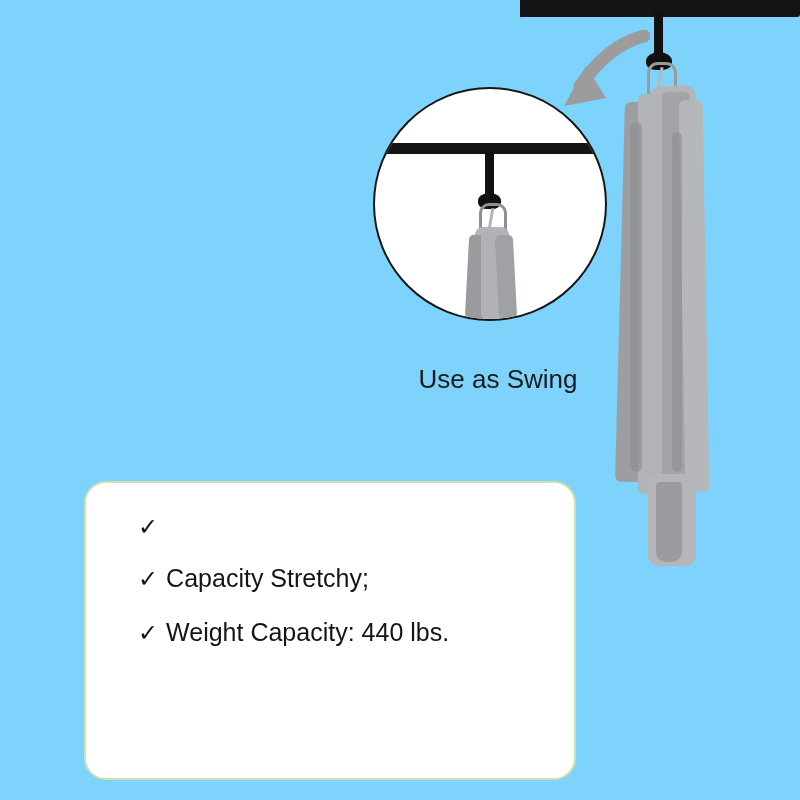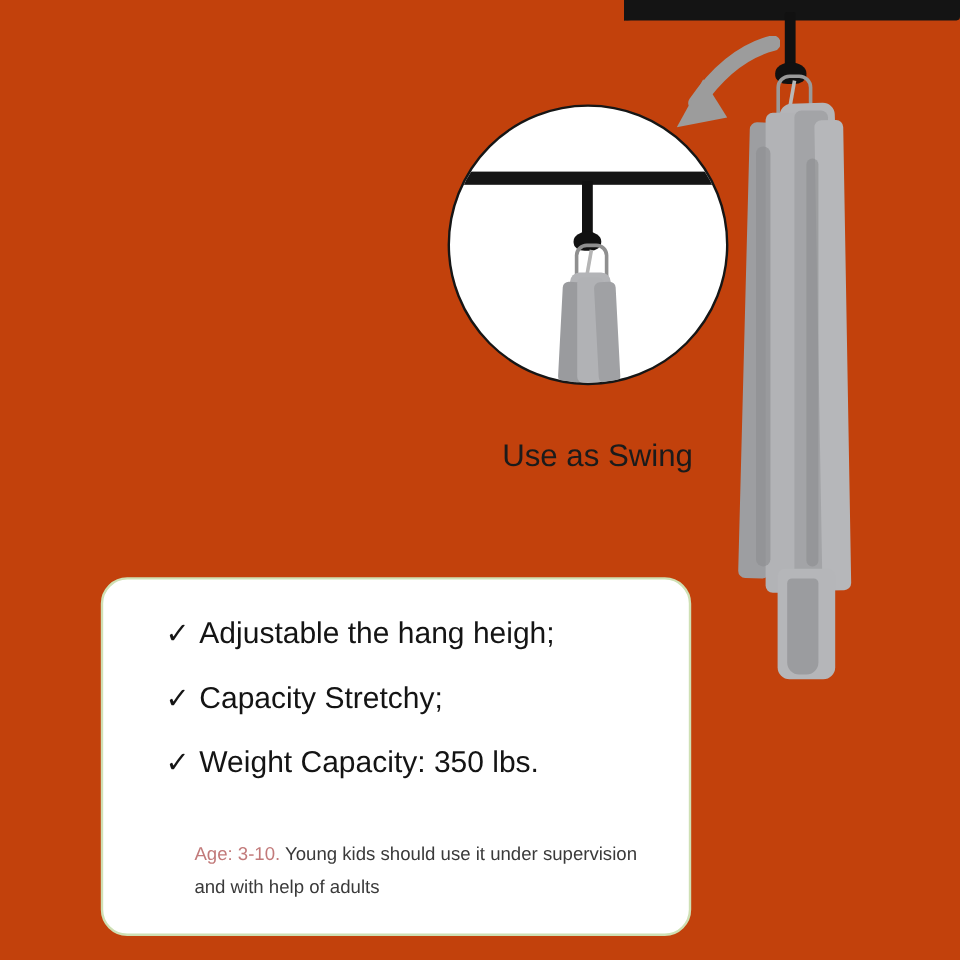--- a/index.html
+++ b/index.html
@@ -7,21 +7,21 @@
     padding: 0;
     background: #ffffff;
   }
   body {
     font-family: "Liberation Sans", sans-serif;
   }
   #page {
     position: relative;
     width: 800px;
     height: 800px;
-    background: #c2410c;
+    background: #7dd3fc;
     overflow: hidden;
   }
 
   
   .bar-main {
     position: absolute;
     left: 520px;
     top: 0px;
     width: 280px;
     height: 17px;
@@ -301,33 +301,29 @@
     <div class="inset-fab if3"></div>
   </div>
 
   <div class="caption">Use as Swing</div>
 
   <div class="card">
     <div class="feature-list">
 
       <div class="feature">
         <span class="tick">✓</span>
-        <span class="ftext">Adjustable the hang heigh;</span>
       </div>
 
       <div class="feature">
         <span class="tick">✓</span>
         <span class="ftext">Capacity Stretchy;</span>
       </div>
 
       <div class="feature">
         <span class="tick">✓</span>
-        <span class="ftext">Weight Capacity: 350 lbs.</span>
+        <span class="ftext">Weight Capacity: 440 lbs.</span>
       </div>
 
     </div>
 
-    <div class="note">
-      <span class="age">Age: 3-10.</span><span> Young kids should use it under supervision and with help of adults</span>
-    </div>
   </div>
 
 </div>
 
 </body></html>

